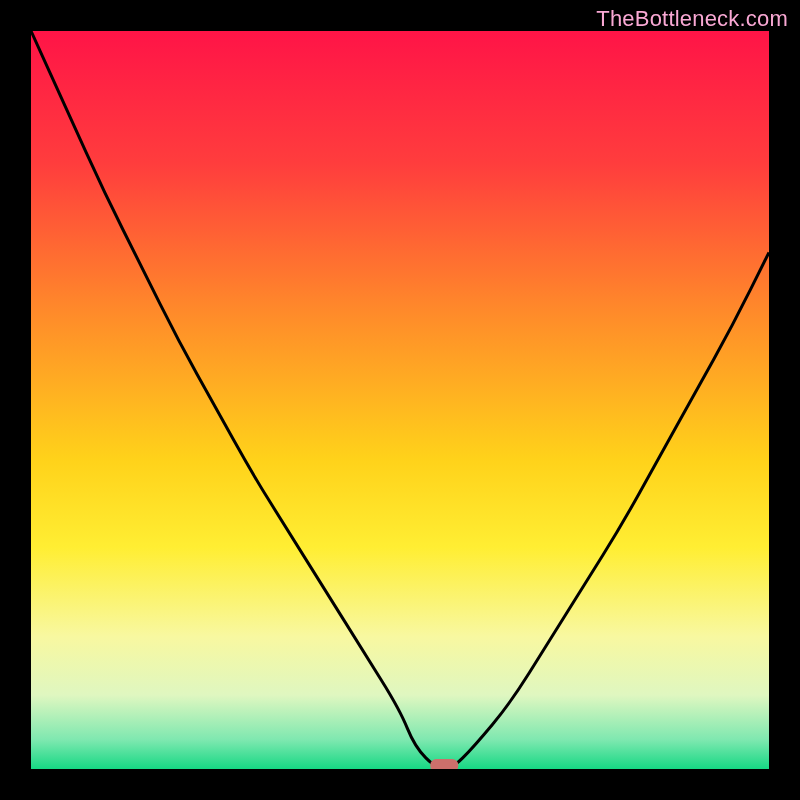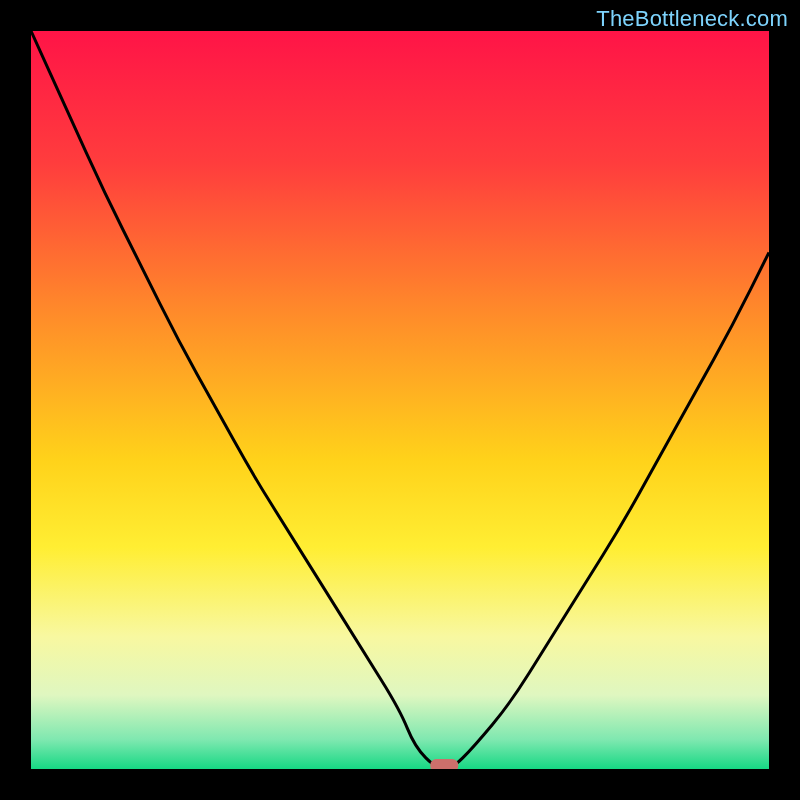--- a/index.html
+++ b/index.html
@@ -8,21 +8,21 @@
     background: #000;
     width: 800px;
     height: 800px;
     position: relative;
     font-family: Arial, Helvetica, sans-serif;
   }
   .watermark {
     position: absolute;
     top: 6px;
     right: 12px;
-    color: #7dd3fc;
+    color: #f9a8d4;
     font-size: 22px;
     font-weight: 500;
     letter-spacing: 0.2px;
     z-index: 10;
     margin-left: 23px;
   }
   .chart-frame {
     position: absolute;
     left: 31px;
     top: 31px;

